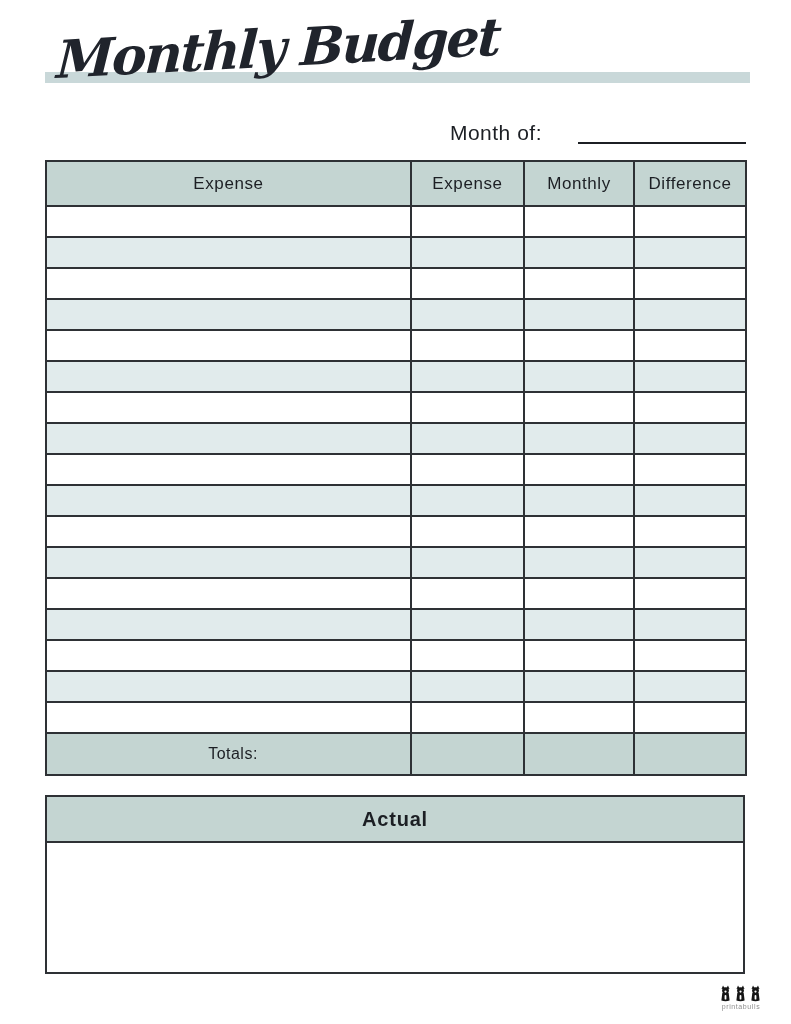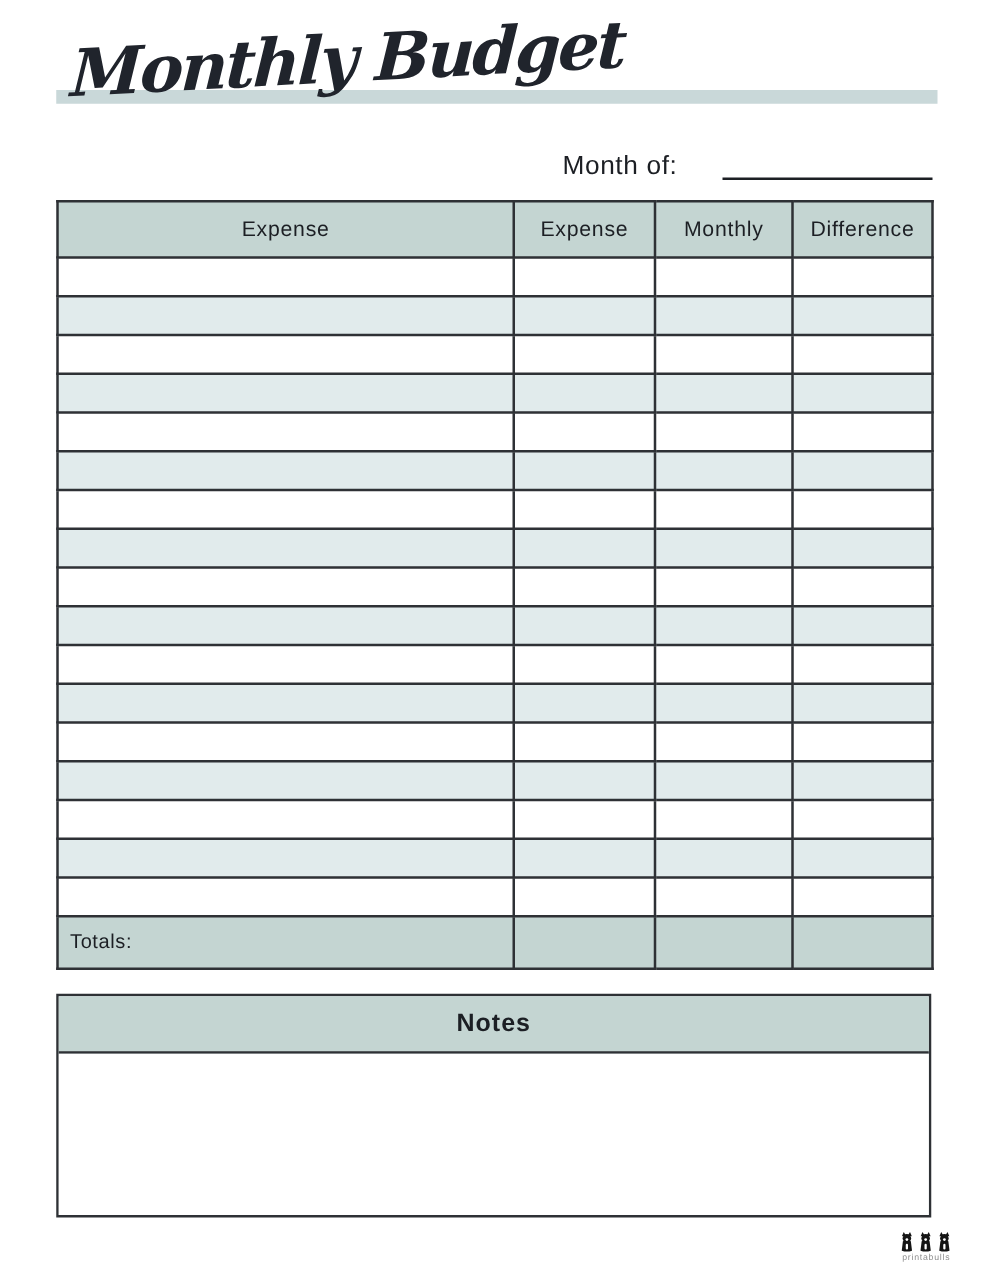--- a/index.html
+++ b/index.html
@@ -39,21 +39,21 @@
   table.budget col.c-actual{width:110px;}
   table.budget col.c-difference{width:112px;}
   table.budget th,table.budget td{border:2px solid var(--border);}
   table.budget thead th{
     height:45px;background:var(--header-fill);
     font-size:17px;font-weight:normal;letter-spacing:0.6px;text-align:center;
   }
   table.budget tbody td{height:31px;background:#fff;}
   table.budget tbody tr:nth-child(even) td{background:var(--alt-row-fill);}
   table.budget tfoot td{height:42px;background:var(--totals-fill);}
-  .totals-label{font-size:16px;letter-spacing:0.5px;padding-left:9px;text-align:left;}
+  .totals-label{font-size:16px;letter-spacing:0.5px;padding-left:9px;text-align:center;}
 
   
   .notes{position:absolute;left:45px;top:795px;width:700px;border:2px solid var(--border);}
   .notes-header{
     height:46px;background:var(--header-fill);border-bottom:2px solid var(--border);
     display:flex;align-items:center;justify-content:center;
     font-size:20px;font-weight:bold;letter-spacing:0.8px;
   }
   .notes-body{height:129px;background:#fff;}
 
@@ -200,21 +200,21 @@
           <td class="totals-label">Totals:</td>
           <td></td>
           <td></td>
           <td></td>
         </tr>
       </tfoot>
     </table>
   </div>
 
   <div class="notes">
-    <div class="notes-header">Notes</div>
+    <div class="notes-header">Actual</div>
     <div class="notes-body"></div>
   </div>
 
   <div class="brand">
     <svg class="brand-icon" width="42" height="17" viewBox="0 0 42 17">
       <g fill="#151515">
         <g transform="translate(0,0)">
           <path d="M1.5 4 L3 0.5 L4.8 3.6 Z"></path>
           <path d="M9.5 4 L8 0.5 L6.2 3.6 Z"></path>
           <circle cx="5.5" cy="5.6" r="3.4"></circle>

